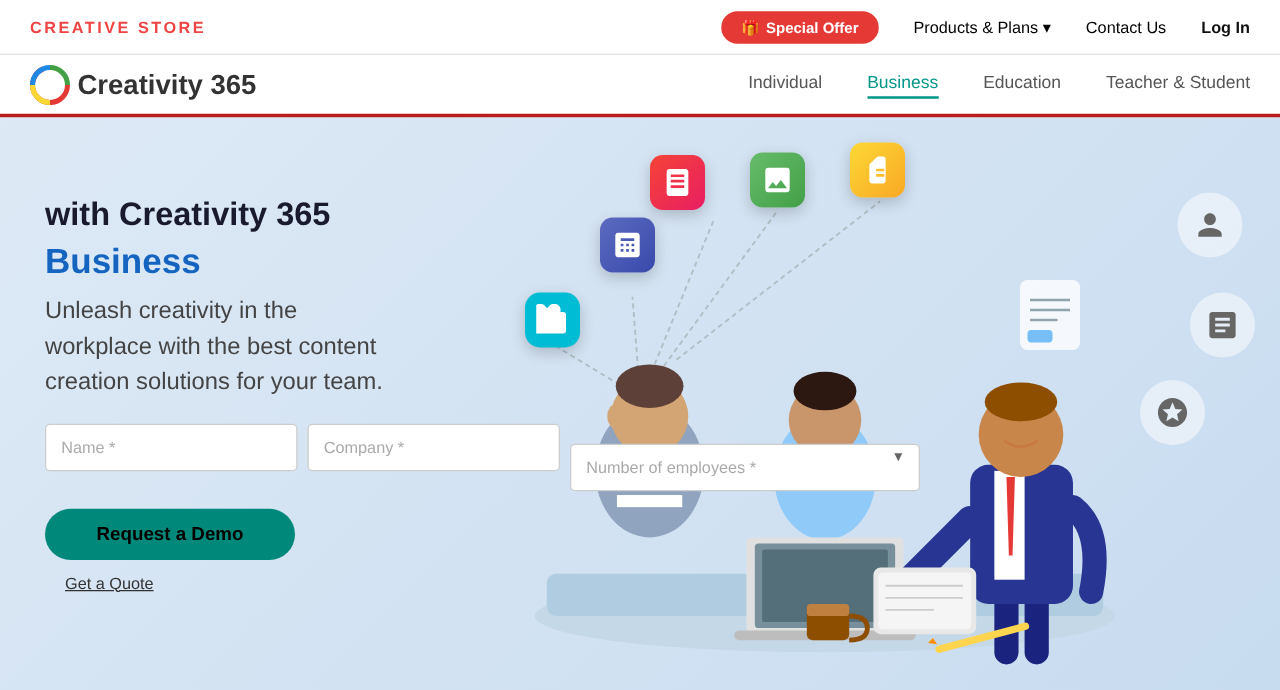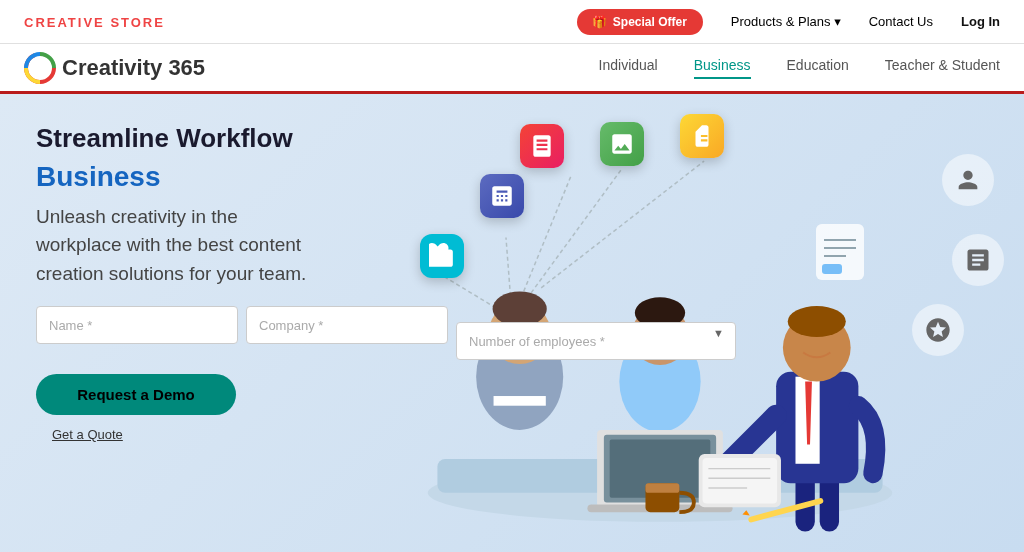--- a/index.html
+++ b/index.html
@@ -325,21 +325,22 @@
     <span class="sub-tab active">Business</span>
     <span class="sub-tab">Education</span>
     <span class="sub-tab">Teacher &amp; Student</span>
   </div>
 </nav>
 
 <div class="main-content">
 
   <div class="left-panel">
     <h1 class="headline">
-      <span>Streamline Workflow</span><br>
+      <br>
+      <span>with Creativity 365</span>
     </h1>
     <span class="headline-blue">Business</span>
     <p class="sub-desc">Unleash creativity in the workplace with the best content creation solutions for your team.</p>
 
     <div class="form-group">
       <input class="form-input" type="text" placeholder="Name *" style="">
       <input class="form-input" type="text" placeholder="Company *" style="">
       <div class="select-wrapper">
         <select class="form-select">
           <option value="" disabled="" selected="">Number of employees *</option>

